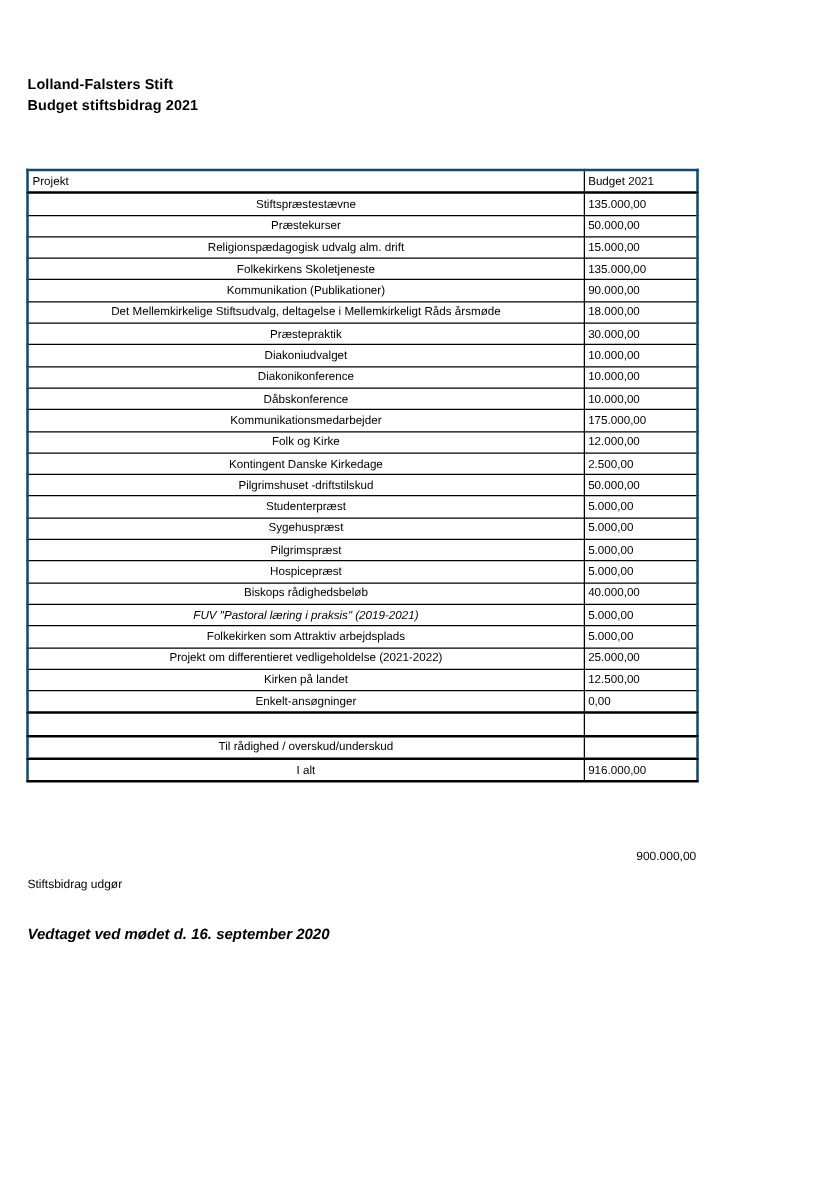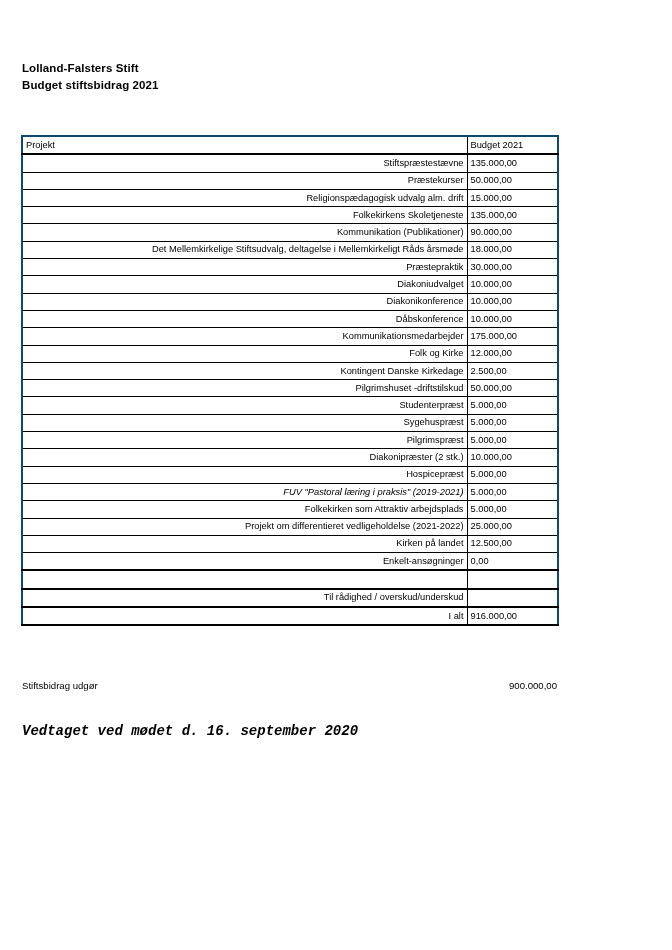--- a/index.html
+++ b/index.html
@@ -54,21 +54,21 @@
     font-weight: normal;
     line-height: 15px;
     vertical-align: middle;
     overflow: hidden;
     white-space: nowrap;
   }
   table.budget th {
     text-align: left;
   }
   td.proj {
-    text-align: right;
+    text-align: center;
   }
   td.bud, th.bud {
     text-align: left;
     border-left: 2px solid #000;
   }
   th.bud {
     text-align: left;
     border-radius: 8px;
   }
   tr.header-row th {
@@ -91,36 +91,36 @@
   .footer-sum {
     position: absolute;
     left: 22px;
     top: 679px;
     width: 535px;
     font-size: 9.6px;
     line-height: 14px;
   }
   .footer-sum .lbl {
     display: inline-block;
+    margin-top: 22px;
   }
   .footer-sum .val {
     position: absolute;
     right: 0;
     top: 0;
     text-align: right;
   }
   .footer-note {
     position: absolute;
     left: 22px;
-    top: 724px;
-    font-size: 14px;
+    top: 740px;
+    font-size: 12px;
     font-style: italic;
     font-weight: bold;
     line-height: 14px;
-    font-family: Liberation Mono, monospace;
   }
 </style>
 </head>
 <body>
 
 <div class="page">
 
   <div class="title-block">
     <div class="title-line">Lolland-Falsters Stift</div>
     <div class="title-line">Budget stiftsbidrag 2021</div>
@@ -200,26 +200,26 @@
         </tr>
         <tr>
           <td class="proj">Sygehuspræst</td>
           <td class="bud">5.000,00</td>
         </tr>
         <tr>
           <td class="proj">Pilgrimspræst</td>
           <td class="bud">5.000,00</td>
         </tr>
         <tr>
-          <td class="proj">Diakonipræster (2 stk.)</td>
-          <td class="bud">10.000,00</td>
-        </tr>
-        <tr>
           <td class="proj">Hospicepræst</td>
           <td class="bud">5.000,00</td>
+        </tr>
+        <tr>
+          <td class="proj">Biskops rådighedsbeløb</td>
+          <td class="bud">40.000,00</td>
         </tr>
         <tr>
           <td class="proj italic">FUV "Pastoral læring i praksis" (2019-2021)</td>
           <td class="bud">5.000,00</td>
         </tr>
         <tr>
           <td class="proj">Folkekirken som Attraktiv arbejdsplads</td>
           <td class="bud">5.000,00</td>
         </tr>
         <tr>

